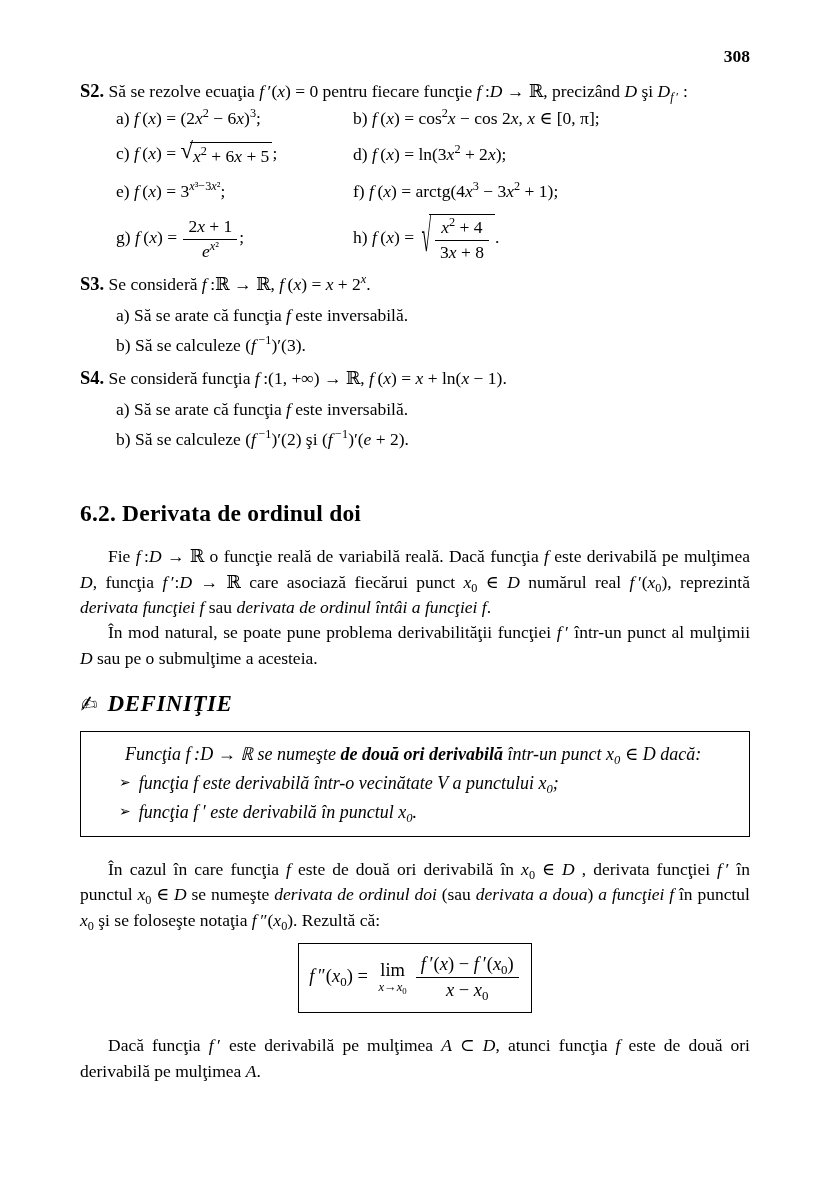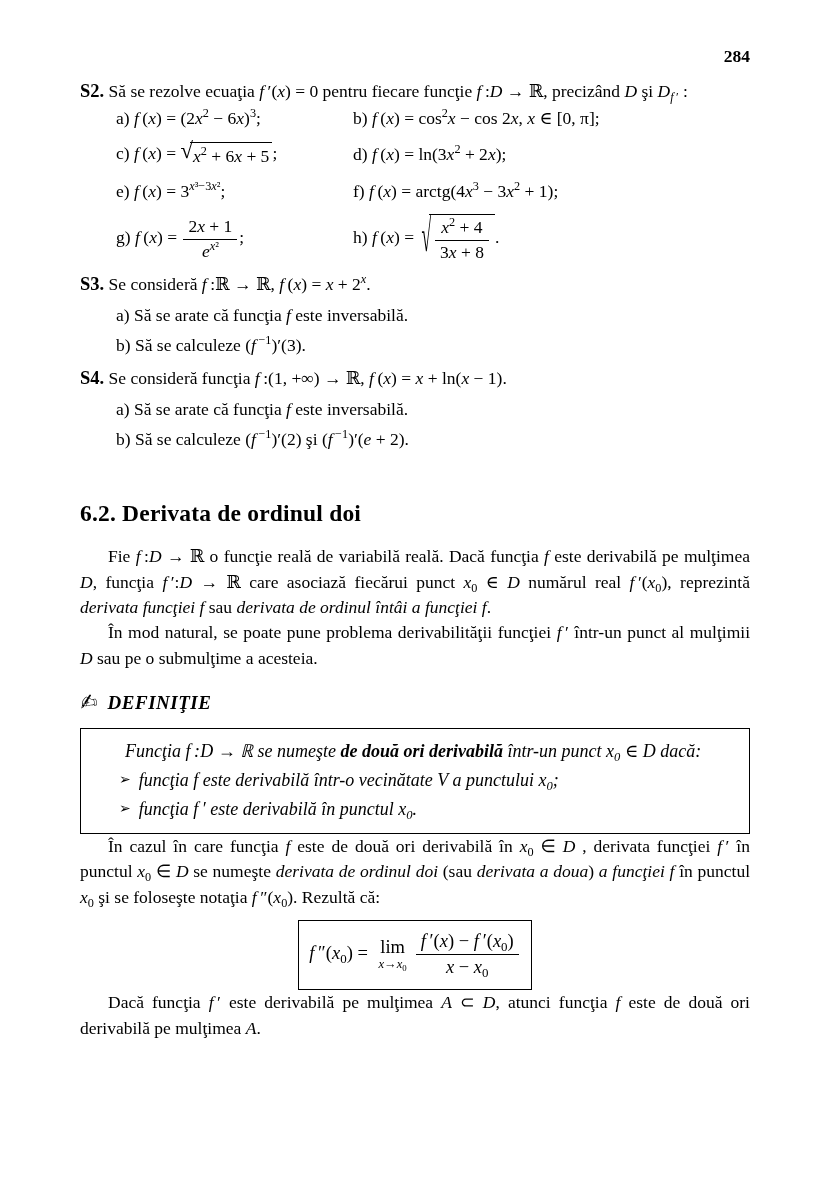--- a/index.html
+++ b/index.html
@@ -50,46 +50,46 @@
   .lim .limsub { font-size: 0.68em; }
   
   .section-title {
     font-size: 23.5px; font-weight: bold;
     margin-top: 44px; margin-bottom: 14px;
     letter-spacing: 0.2px;
   }
   .para { text-align: justify; text-indent: 28px; }
   .def-heading { margin-top: 16px; display: flex; align-items: center; gap: 10px; }
   .def-icon { font-family: "DejaVu Sans", sans-serif; font-size: 21px; transform: rotate(-8deg); }
-  .def-label { font-size: 19px; font-weight: bold; font-style: italic; letter-spacing: 0.5px; }
+  .def-label { font-size: 23px; font-weight: bold; font-style: italic; letter-spacing: 0.5px; }
   .def-box {
     margin-top: 10px;
     border: 1.7px solid #000;
     padding: 9px 12px 11px 14px;
     font-style: italic;
     font-size: 18px;
   }
   .def-intro { text-indent: 30px; text-align: justify; }
   .def-item { margin-left: 24px; margin-top: 3px; display: flex; gap: 8px; }
   .def-item .bullet { font-family: "DejaVu Sans", sans-serif; font-style: normal; font-size: 14px; line-height: 1.8; }
-  .para-block { margin-top: 0; font-family: Liberation Serif, serif; }
+  .para-block { margin-top: 20px; }
   .formula-wrap { text-align: center; margin-top: 10px; }
   .formula-box {
     display: inline-block;
     border: 1.7px solid #000;
     padding: 9px 10px 10px;
     font-size: 18.5px;
   }
 </style>
 </head>
 <body>
 
 <div class="page">
 
-  <div class="page-number">284</div>
+  <div class="page-number">308</div>
 
   <section class="exercise s2-block">
     <p class="ex-intro"><b>S2.</b> Să se rezolve ecuaţia <i>f</i> ′(<i>x</i>) = 0 pentru fiecare funcţie <i>f</i> :<i>D</i> → ℝ, precizând <i>D</i> şi <i>D</i><sub><i>f</i> ′</sub> :</p>
     <div class="ex-grid">
       <div class="ex-item">a) <i>f</i> (<i>x</i>) = (2<i>x</i><sup>2</sup> − 6<i>x</i>)<sup>3</sup>;</div>
       <div class="ex-item">b) <i>f</i> (<i>x</i>) = cos<sup>2</sup><i>x</i> − cos 2<i>x</i>, <i>x</i> ∈ [0, π];</div>
       <div class="ex-item">c) <i>f</i> (<i>x</i>) = <span class="sqrt">
             <span class="rad">√</span>
             <span class="ovl"><i>x</i><sup>2</sup> + 6<i>x</i> + 5</span>
           </span>;</div>

